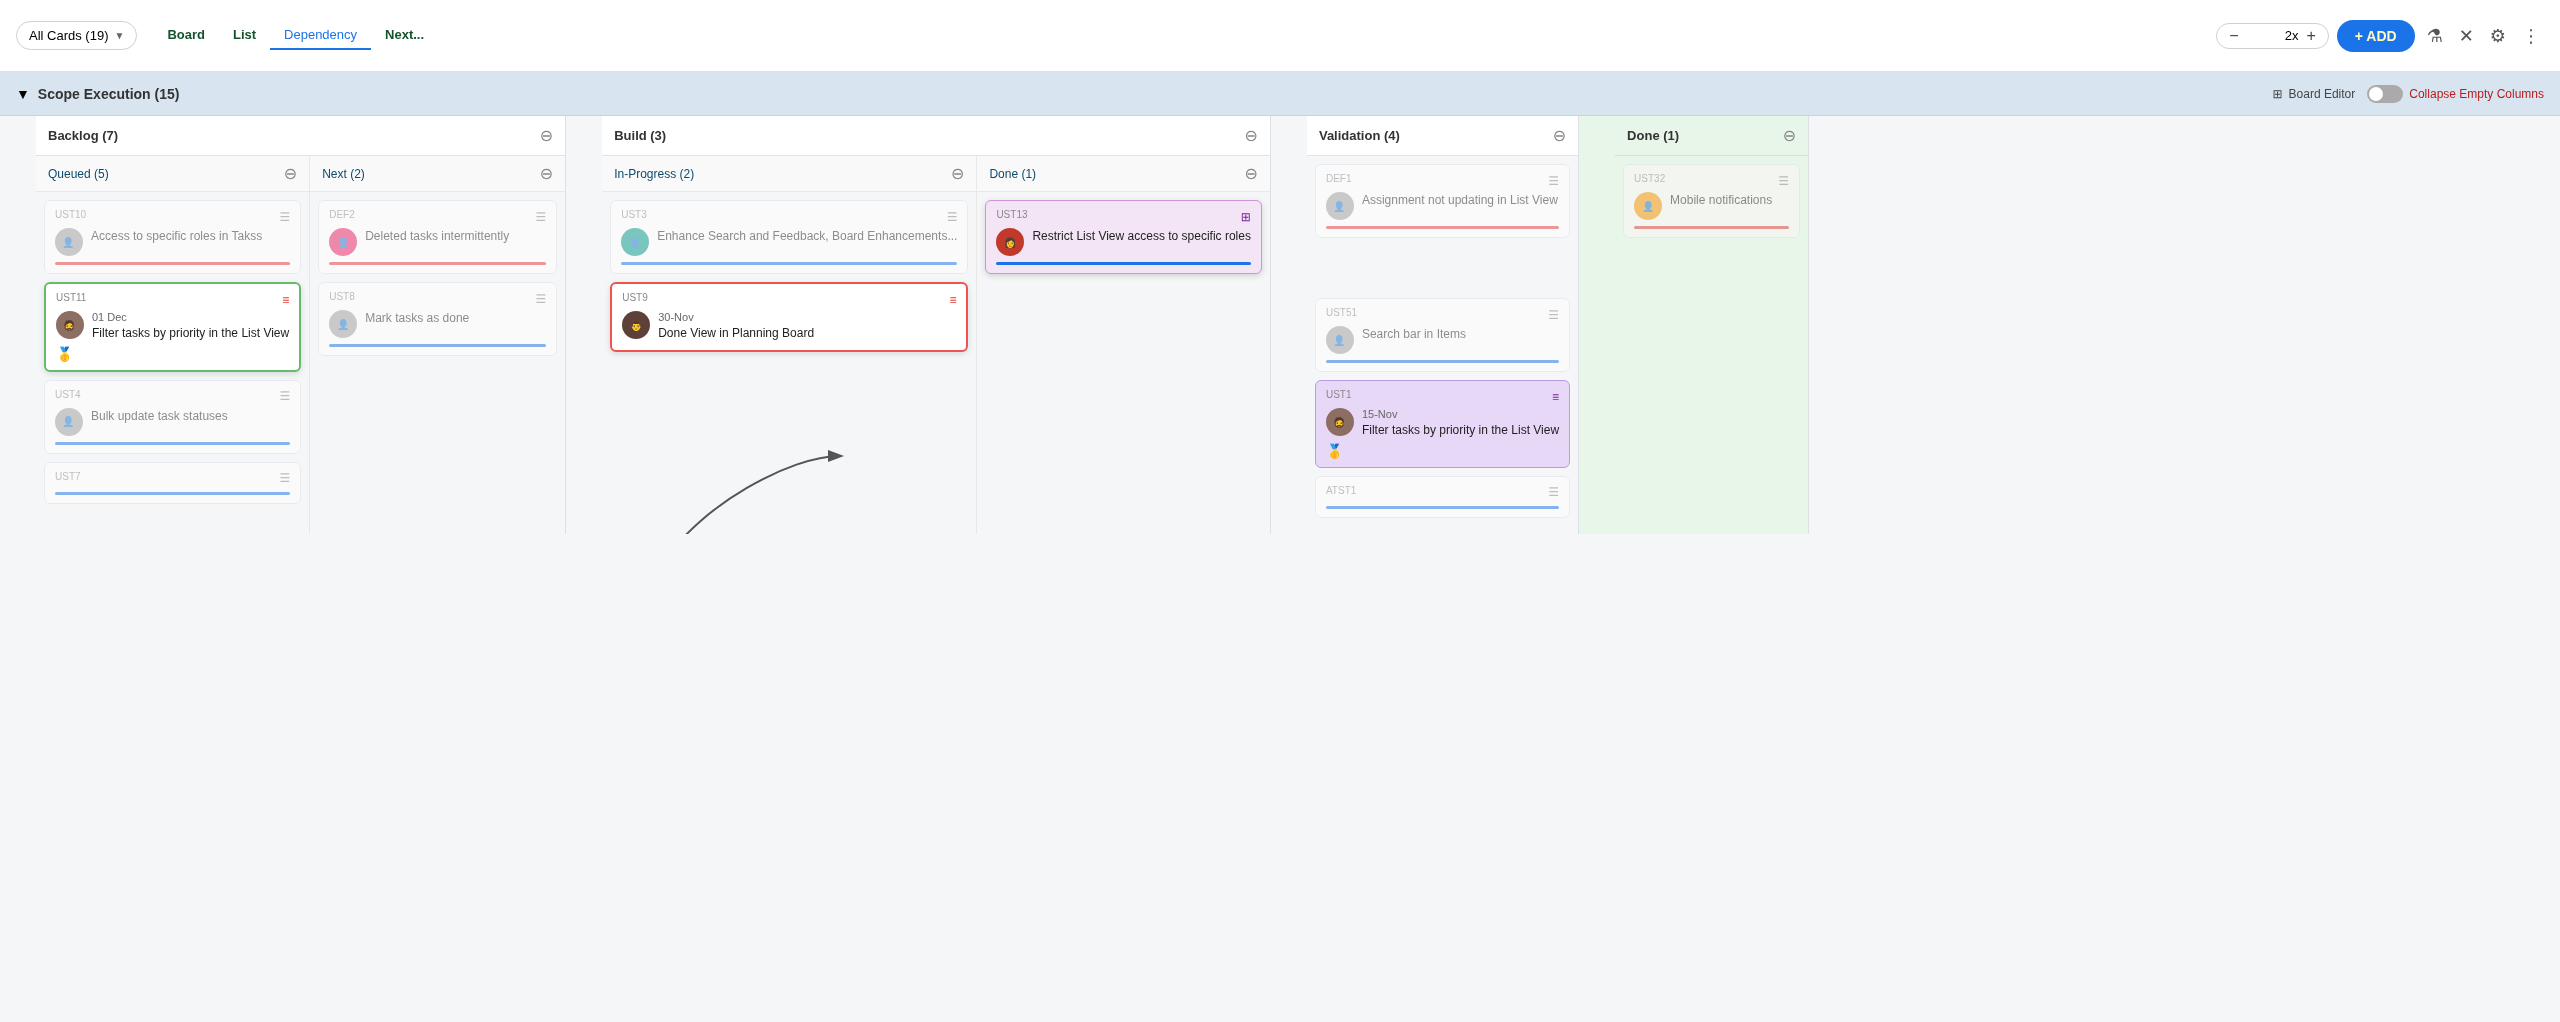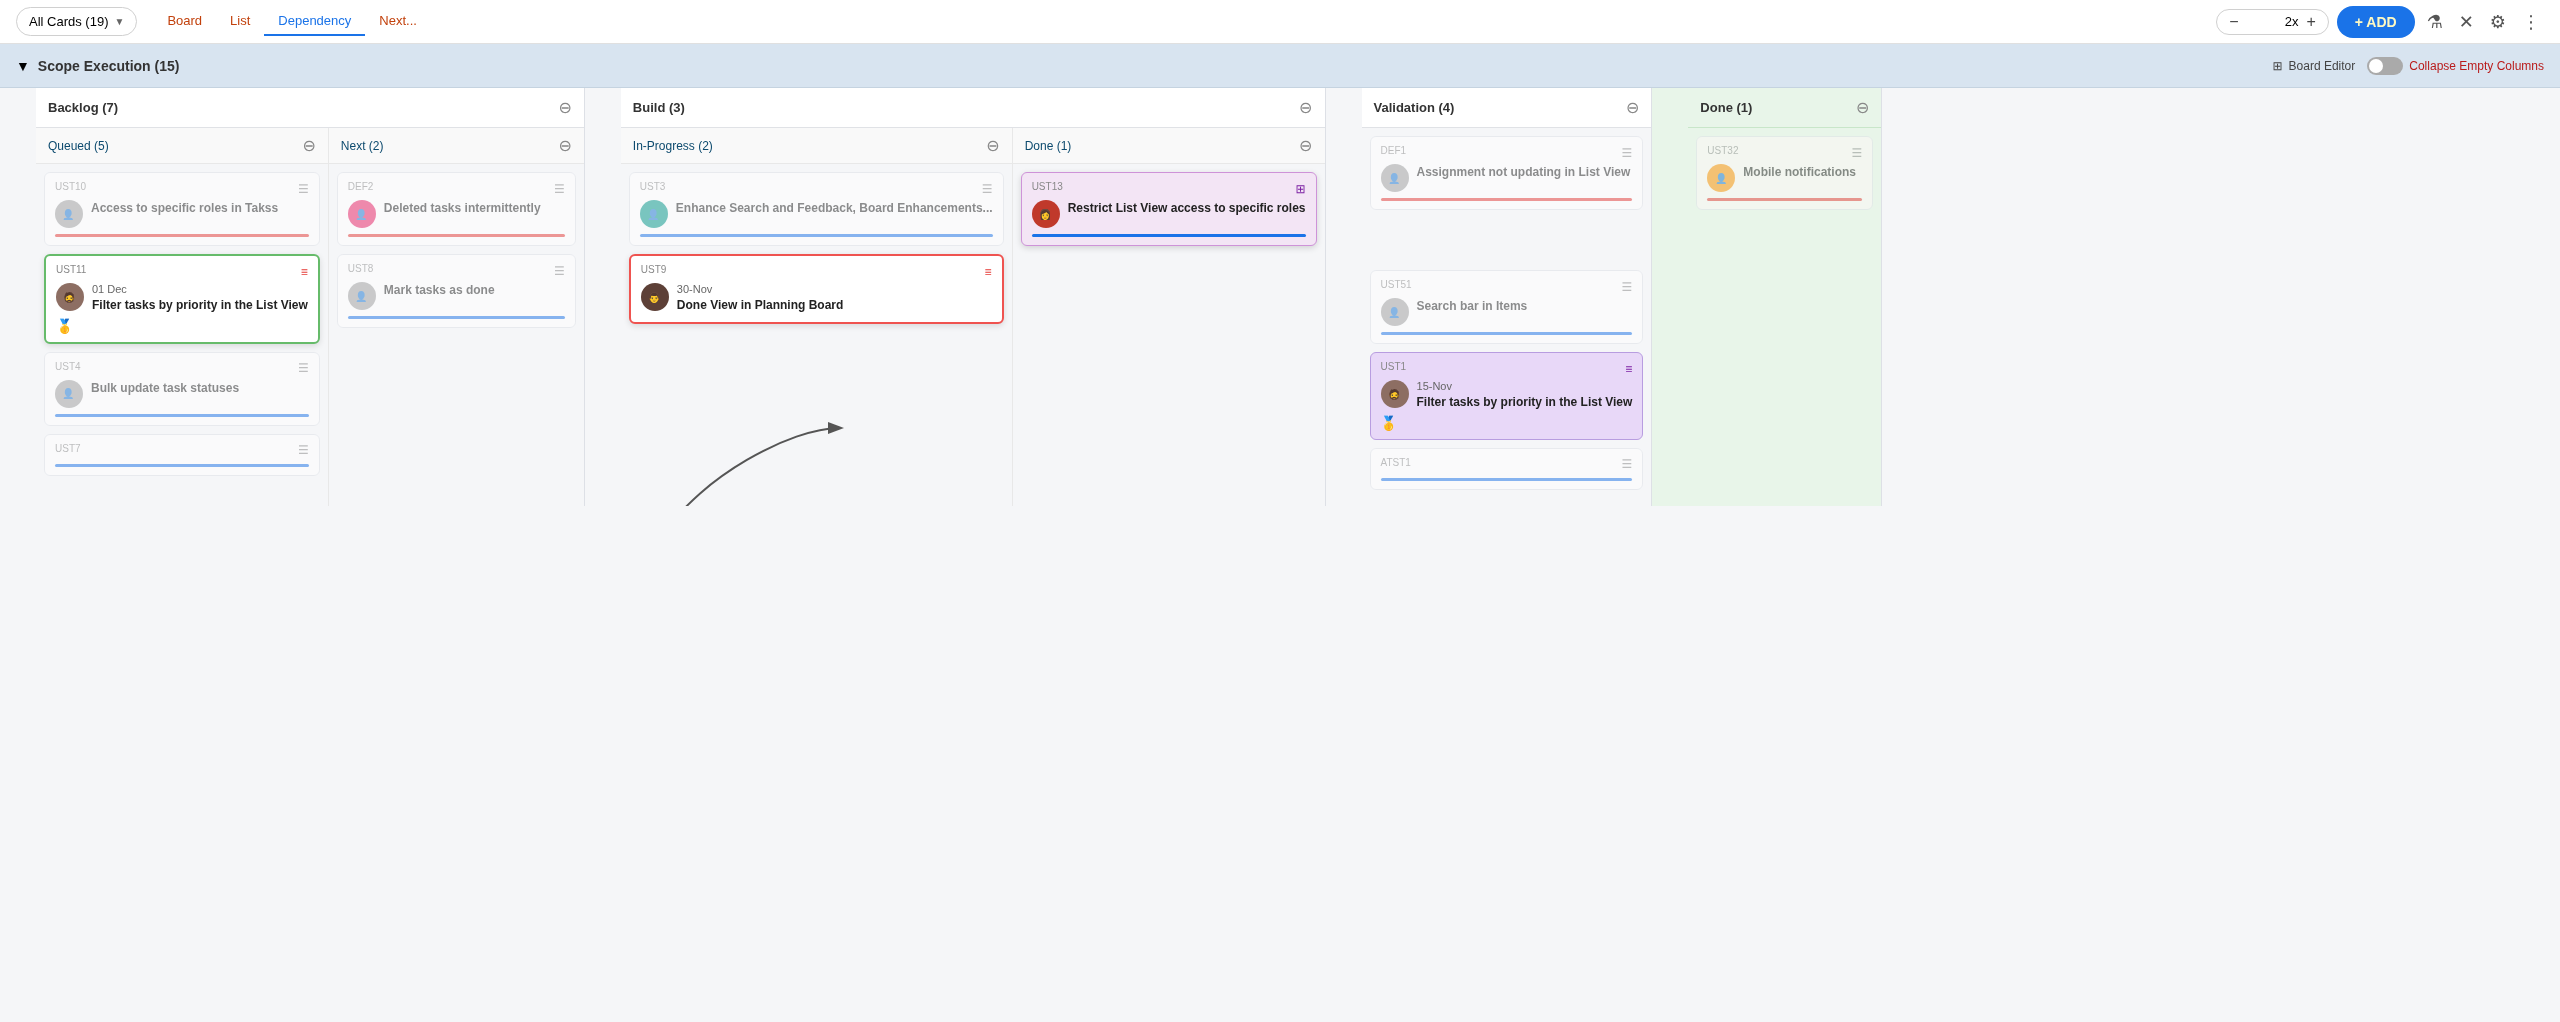--- a/index.html
+++ b/index.html
@@ -2,33 +2,34 @@
 <html><head>
   <meta charset="utf-8">
   <style>
     * { box-sizing: border-box; margin: 0; padding: 0; }
     body { font-family: -apple-system, BlinkMacSystemFont, 'Segoe UI', sans-serif; background: #f5f6f8; font-size: 13px; overflow: hidden; }
 
     
     .top-bar {
       display: flex; align-items: center; gap: 8px;
       background: #fff; border-bottom: 1px solid #e0e0e0;
-      padding: 8px 16px; height: 44px;
+      padding: 8px 16px; height: 72px;
     }
     .filter-dropdown {
       display: flex; align-items: center; gap: 6px;
       border: 1px solid #d0d0d0; border-radius: 20px;
       padding: 6px 12px; cursor: pointer; background: #fff;
       font-size: 13px; font-weight: 500;
     }
     .filter-dropdown .chevron { font-size: 10px; color: #666; }
     .view-tabs { display: flex; align-items: center; gap: 0; margin-left: 8px; }
     .view-tab {
-      padding: 6px 14px; cursor: pointer; font-size: 13px; color: #c2410c;
+      padding: 6px 14px; cursor: pointer; font-size: 13px; color: #14532d;
       border-bottom: 2px solid transparent;
+      font-weight: bold;
     }
     .view-tab.active { color: #1a73e8; border-bottom: 2px solid #1a73e8; font-weight: 500; }
     .spacer { flex: 1; }
     .zoom-control {
       display: flex; align-items: center; gap: 8px;
       border: 1px solid #d0d0d0; border-radius: 20px; padding: 4px 12px;
       background: #fff;
     }
     .zoom-btn { cursor: pointer; font-size: 16px; color: #444; line-height: 1; }
     .zoom-label { font-size: 13px; font-weight: 500; margin-left: 38px; }
@@ -76,21 +77,21 @@
     .card {
       background: #fff; border-radius: 6px; border: 1px solid #dde0e6;
       padding: 8px 10px; margin-bottom: 8px; cursor: pointer;
       position: relative;
     }
     .card.green-card { border: 1.5px solid #7bc67e; background: #fff; box-shadow: 0 2px 6px rgba(0,0,0,0.12); }
     .card.faded { opacity: 0.5; }
     .card-id { font-size: 10px; color: #888; margin-bottom: 4px; }
     .card-top { display: flex; align-items: flex-start; gap: 8px; }
     .card-content { flex: 1; }
-    .card-title { font-size: 12px; color: #222; line-height: 1.4; font-weight: bold; }
+    .card-title { font-size: 12px; color: #222; line-height: 1.4; }
     .card-date { font-size: 11px; color: #666; margin-bottom: 2px; }
     .card-header-row { display: flex; align-items: center; justify-content: space-between; margin-bottom: 4px; }
     .card-icon { color: #888; font-size: 12px; }
     .card-bottom-bar { height: 3px; border-radius: 2px; margin-top: 6px; }
     .bar-red { background: #e53935; }
     .bar-blue { background: #1a73e8; }
 
     .col-group { display: flex; flex-direction: column; border-right: 1px solid #dde0e6; padding-left: 36px; }
     .col-group-header {
       background: #fff; display: flex; align-items: center; justify-content: space-between;

